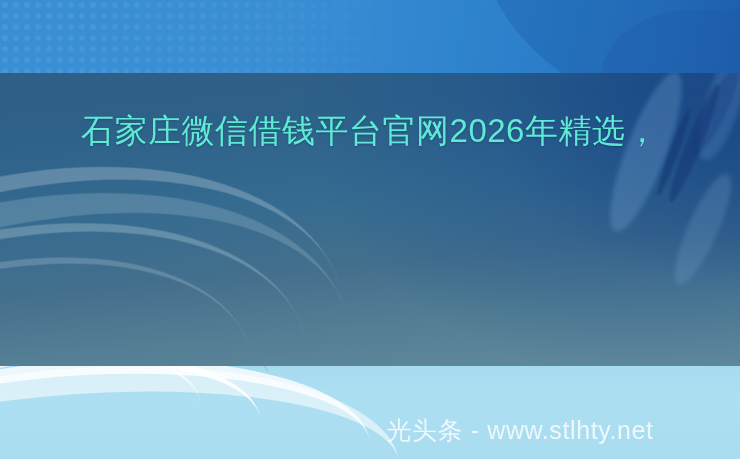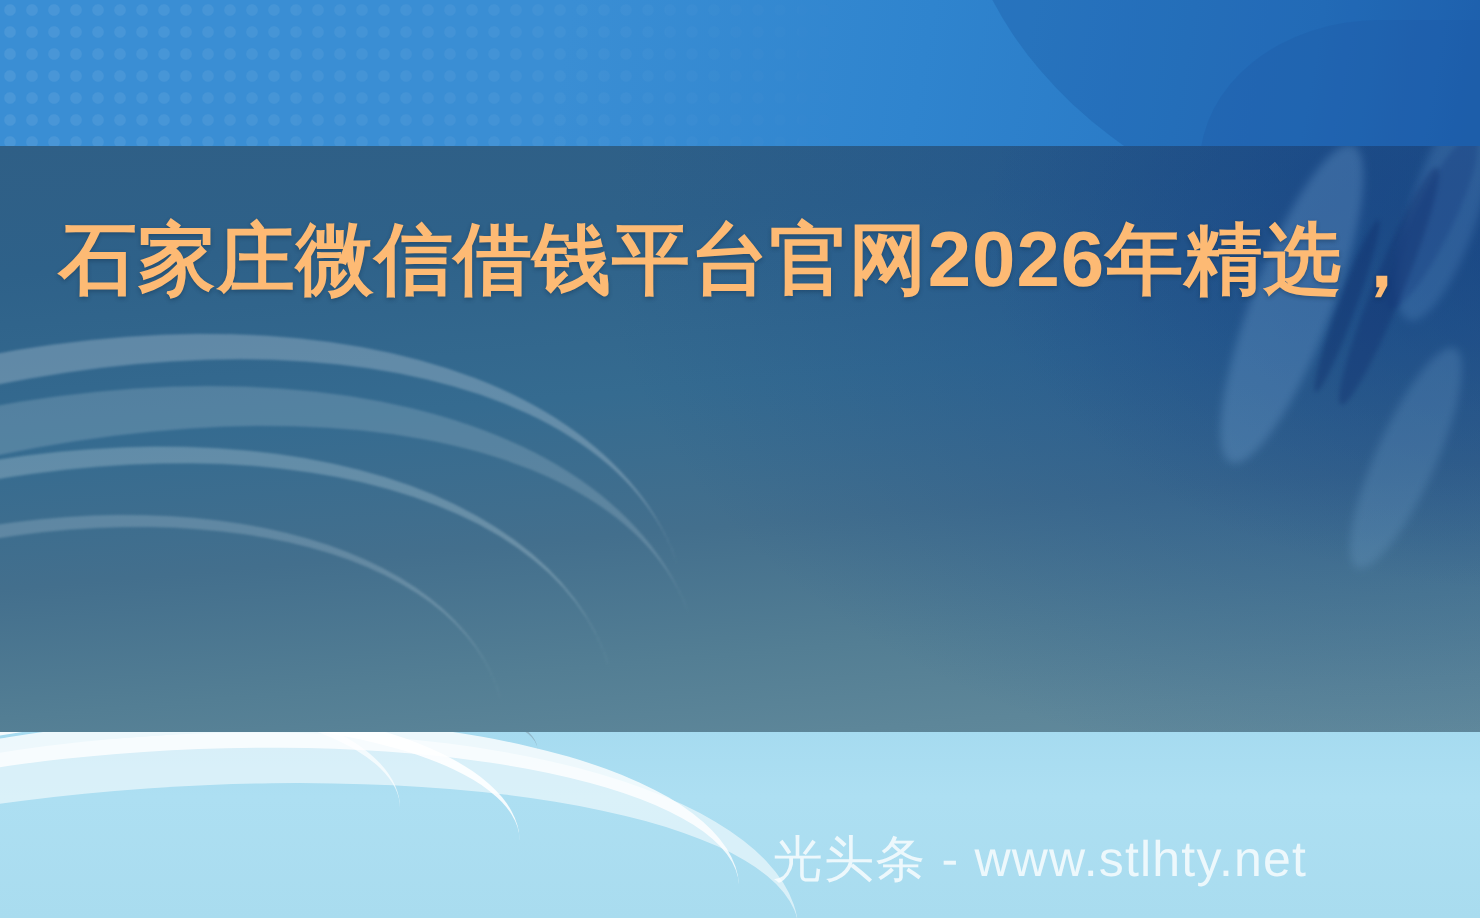--- a/index.html
+++ b/index.html
@@ -146,25 +146,25 @@
   
   .title-block {
     position: absolute;
     left: 0;
     top: 108px;
     width: 740px;
     text-align: center;
     z-index: 6;
   }
   .title-line {
-    color: #fdba74;
-    font-size: 39px;
+    color: #5eead4;
+    font-size: 33px;
     line-height: 46px;
     letter-spacing: 0.5px;
-    font-weight: 700;
+    font-weight: 400;
     white-space: nowrap;
     text-shadow: 0 1px 2px rgba(10,35,60,0.32);
   }
 
   
   .bottom-band {
     position: absolute;
     left: 0; top: 366px;
     width: 740px;
     height: 93px;

